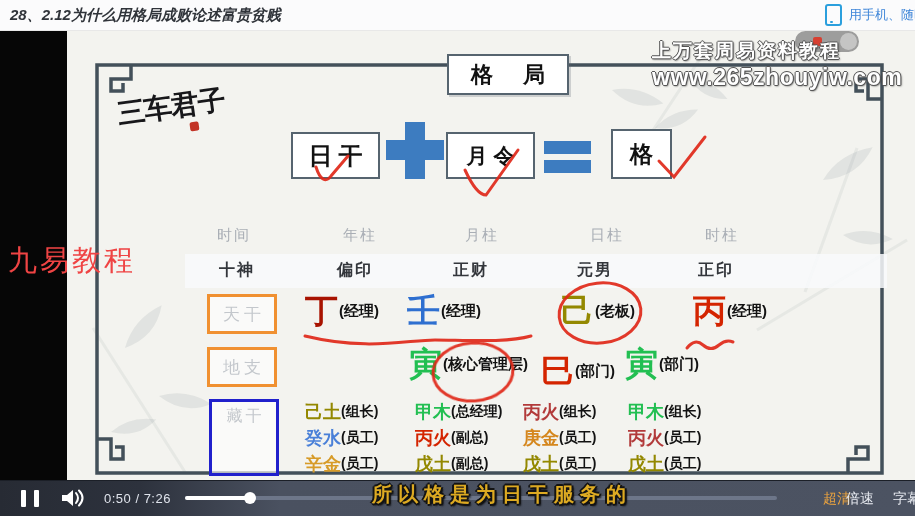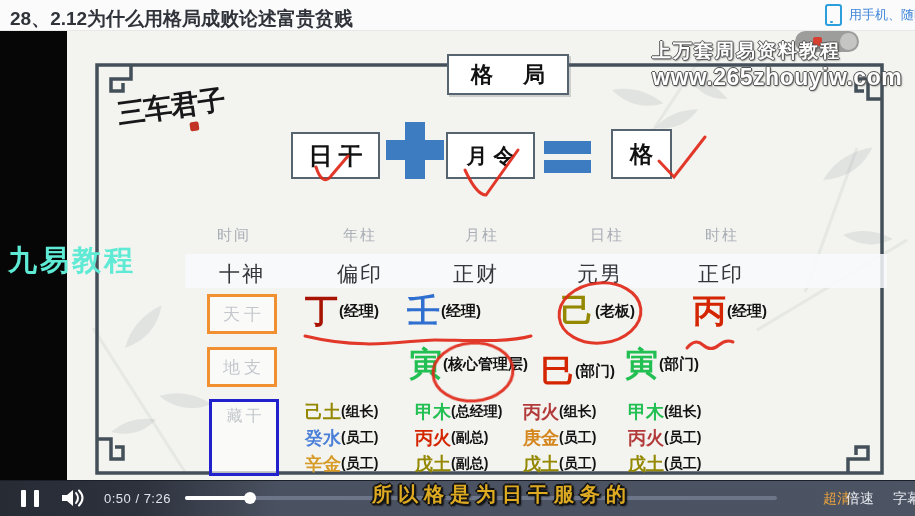--- a/index.html
+++ b/index.html
@@ -2,21 +2,21 @@
 <html><head>
 <meta charset="utf-8">
 <style>
   html,body{margin:0;padding:0;}
   body{
     width:915px;height:516px;position:relative;overflow:hidden;
     background:#000;font-family:"Liberation Sans","DejaVu Sans",sans-serif;
   }
   
   .topbar{position:absolute;left:0;top:0;width:915px;height:30px;background:#fbfbfc;border-bottom:1px solid #e8e8e8;z-index:10;}
-  .page-title{position:absolute;left:10px;top:6px;font-size:19px;font-weight:bold;color:#30343a;white-space:nowrap;}
+  .page-title{position:absolute;left:10px;top:6px;font-size:15px;font-weight:bold;color:#30343a;white-space:nowrap;font-style:italic;}
   .phone-link{position:absolute;right:0;top:0;height:30px;display:flex;align-items:center;gap:7px;padding-right:0;width:90px;overflow:hidden;}
   .phone-icon{width:13px;height:18px;border:2px solid #2b9fdd;border-radius:3px;position:relative;flex:0 0 auto;}
   .phone-icon:after{content:"";position:absolute;left:3px;bottom:1px;width:3px;height:2px;background:#2b9fdd;border-radius:1px;}
   .phone-hint{font-size:13px;color:#3f86d8;white-space:nowrap;}
   
   .stage{position:absolute;left:0;top:30px;width:915px;height:450px;background:#060606;}
   .video{position:absolute;left:67px;top:0;width:848px;height:450px;background:#f3f3ef;overflow:hidden;}
   .deco-svg,.frame-svg,.anno-svg{position:absolute;left:0;top:0;width:848px;height:450px;}
   .anno-svg{z-index:6;pointer-events:none;}
   .frame-svg{z-index:1;}
@@ -27,42 +27,42 @@
   .wm1{left:585px;top:8px;font-size:19px;letter-spacing:2px;}
   .wm2{left:585px;top:34px;font-size:23px;letter-spacing:0.5px;}
   .pill{position:absolute;left:728px;top:1px;width:64px;height:21px;border-radius:11px;background:#8d8d8d;opacity:.85;z-index:5;}
   .pill:after{content:"";position:absolute;right:2px;top:2px;width:17px;height:17px;border-radius:50%;background:#bdbdbd;}
   .pill-red{position:absolute;left:18px;top:6px;width:9px;height:9px;background:#d21f10;border-radius:2px;}
   
   .callig{position:absolute;left:50px;top:58px;z-index:3;transform:rotate(-8deg);
           font-family:"Liberation Serif","DejaVu Serif",serif;font-size:28px;font-weight:bold;color:#17171a;letter-spacing:-1px;}
   .seal{position:absolute;left:70px;bottom:-8px;width:9px;height:9px;background:#c23326;border-radius:2px;}
   
-  .jiuyi{position:absolute;left:8px;top:211px;z-index:9;font-size:29px;font-weight:bold;color:#5eead4;letter-spacing:3px;white-space:nowrap;}
+  .jiuyi{position:absolute;left:8px;top:211px;z-index:9;font-size:29px;font-weight:normal;color:#ef4444;letter-spacing:3px;white-space:nowrap;}
   
   .box{position:absolute;background:#fff;border:2px solid #56646f;display:flex;align-items:center;justify-content:center;z-index:3;color:#111;}
   .title-box{left:380px;top:24px;width:118px;height:37px;font-size:22px;font-weight:bold;letter-spacing:12px;text-indent:12px;box-shadow:2px 2px 0 rgba(90,100,110,.25);}
   .f-left{left:224px;top:102px;width:85px;height:43px;font-size:24px;font-weight:bold;letter-spacing:6px;text-indent:6px;}
   .f-mid{left:379px;top:102px;width:85px;height:43px;font-size:21px;font-weight:bold;letter-spacing:6px;text-indent:6px;}
   .f-right{left:544px;top:99px;width:57px;height:46px;font-size:23px;font-weight:bold;}
   .def-box{left:126px;top:152px;width:580px;height:28px;font-size:16px;font-weight:bold;border-width:2px;white-space:nowrap;}
   .plus{position:absolute;z-index:3;background:#3d7cc0;}
   .plus-v{left:338px;top:92px;width:20px;height:57px;}
   .plus-h{left:319px;top:110px;width:58px;height:20px;}
   .eq-bar{position:absolute;left:477px;width:47px;height:13px;background:#3d7cc0;z-index:3;}
   .eq1{top:111px;}.eq2{top:130px;}
   
   .band{position:absolute;left:118px;top:224px;width:702px;height:34px;background:rgba(248,249,251,.85);z-index:2;}
   .thead span{position:absolute;top:196px;font-size:15px;color:#a9aeb5;letter-spacing:2px;z-index:3;white-space:nowrap;}
   .thead span:nth-child(1){left:150px;}
   .thead span:nth-child(2){left:276px;}
   .thead span:nth-child(3){left:398px;}
   .thead span:nth-child(4){left:523px;}
   .thead span:nth-child(5){left:638px;}
-  .shishen span{position:absolute;top:230px;font-size:21px;color:#33363b;letter-spacing:2px;z-index:3;white-space:nowrap;}
+  .shishen span{position:absolute;top:230px;font-size:16px;color:#33363b;letter-spacing:2px;z-index:3;white-space:nowrap;font-weight:bold;}
   .ss0{left:152px;}.ss1{left:270px;}.ss2{left:386px;}.ss3{left:510px;}.ss4{left:631px;}
   .labelbox{position:absolute;left:140px;width:64px;height:34px;border:3px solid #f09030;display:flex;align-items:center;justify-content:center;
             font-size:17px;color:#c3c7cc;letter-spacing:4px;text-indent:4px;background:rgba(255,255,255,.6);z-index:3;}
   .lb-stem{top:264px;}
   .lb-branch{top:317px;}
   .bluebox{position:absolute;left:142px;top:369px;width:70px;height:77px;border:3px solid #2020cc;background:rgba(255,255,255,.6);z-index:3;
            font-size:16px;color:#c3c7cc;letter-spacing:3px;text-indent:3px;text-align:center;padding-top:4px;box-sizing:border-box;}
   .cellrow{position:absolute;left:0;top:0;width:848px;height:450px;z-index:4;pointer-events:none;text-align:right;}
   .bigcell{position:absolute;white-space:nowrap;}
   .bigcell .big{font-size:33px;font-weight:bold;vertical-align:middle;}

